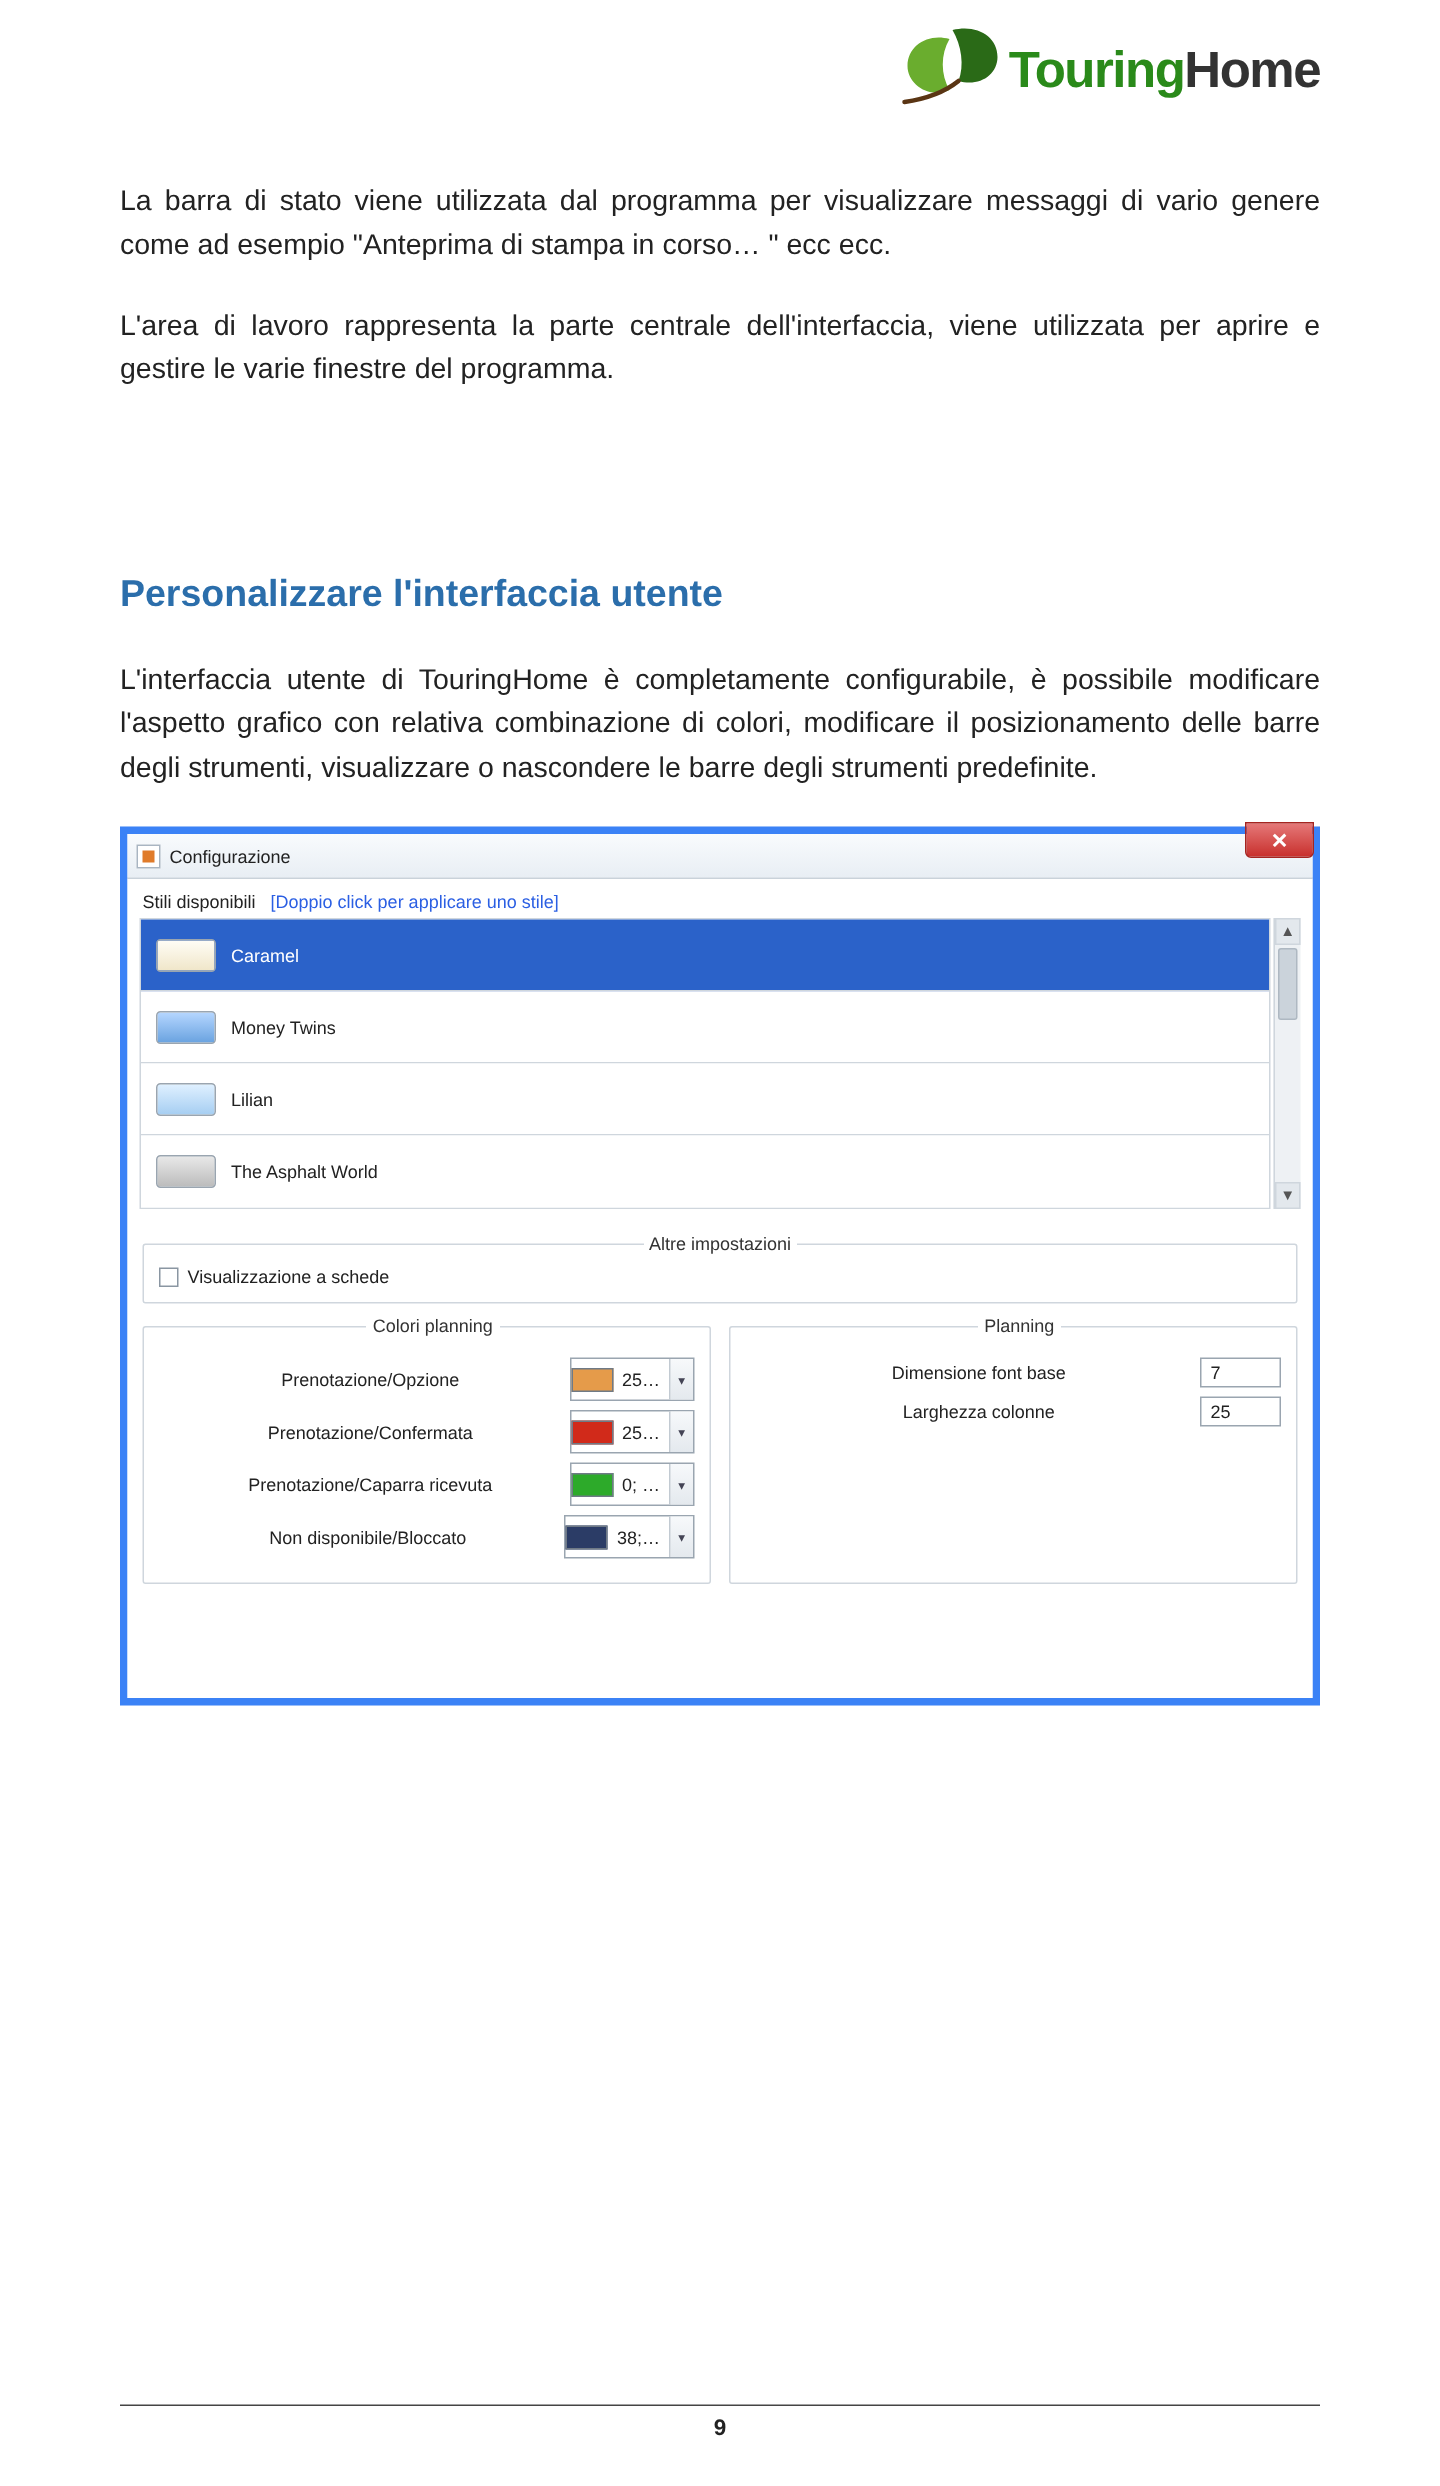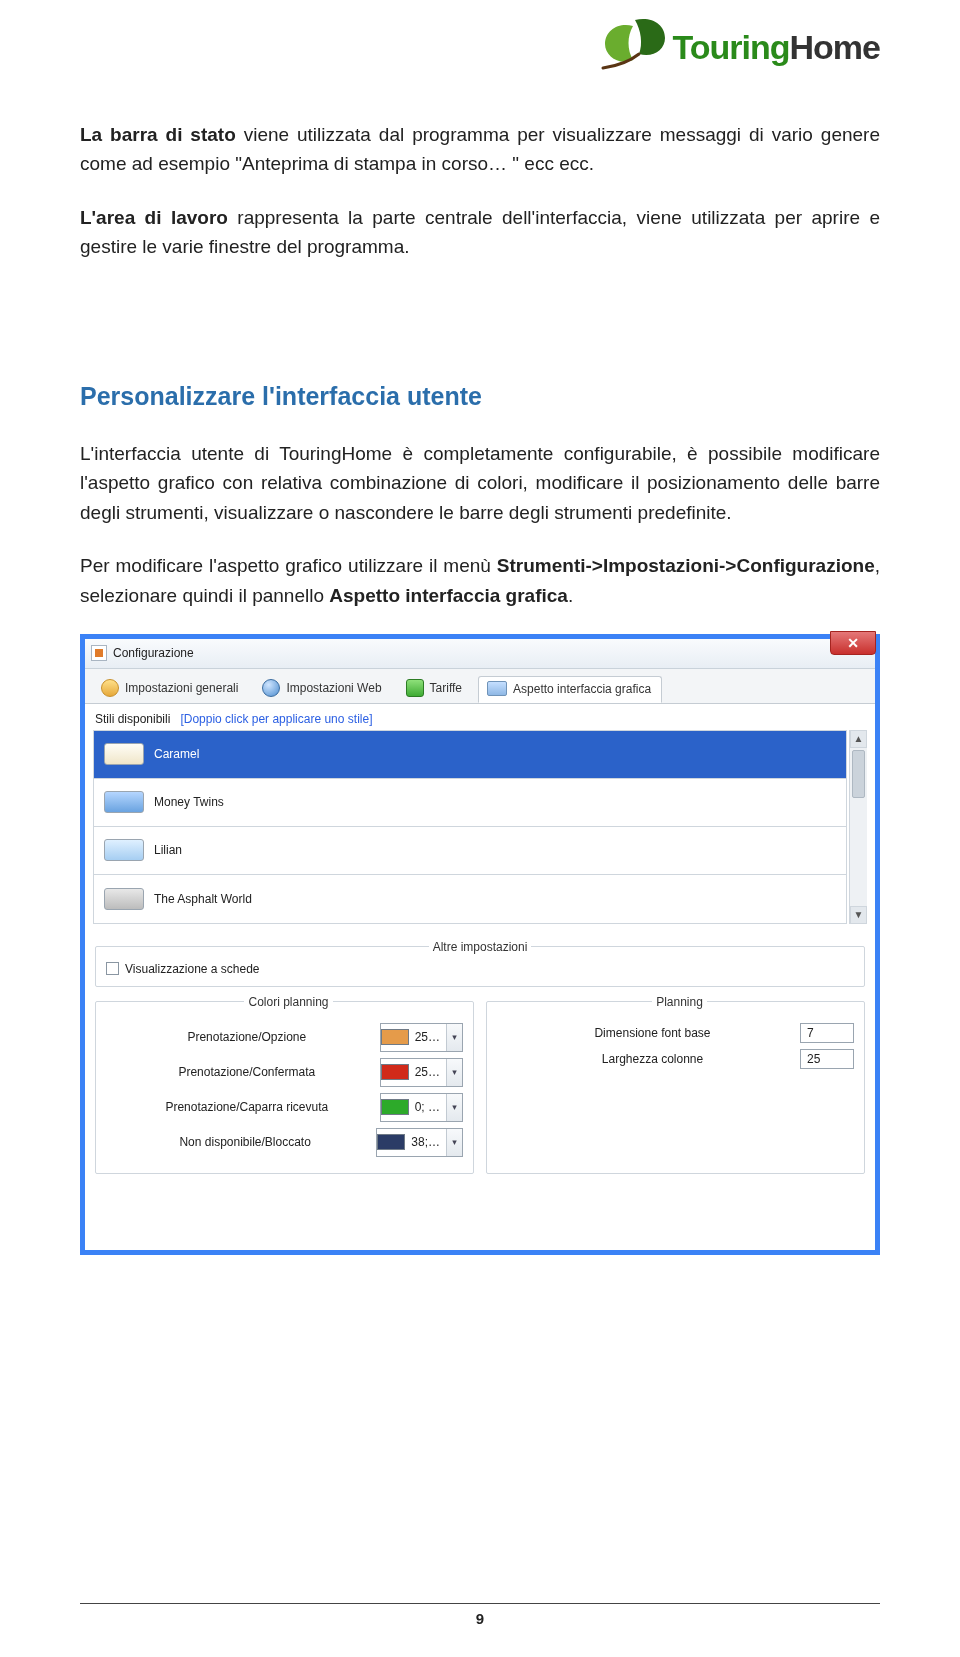--- a/index.html
+++ b/index.html
@@ -33,21 +33,21 @@
     color: #2a8a1a;
   }
   .logo-text .home { color: #333; }
   .content { margin-top: 90px; }
   .para {
     font-size: 19px;
     line-height: 1.55;
     text-align: justify;
     margin-bottom: 24px;
   }
-  .para b { font-weight: 700; }
+  .para b { font-weight: 400; }
   .h2 {
     color: #2b6eab;
     font-size: 25px;
     font-weight: 800;
     margin-top: 120px;
     margin-bottom: 28px;
   }
 
   
   .window {
@@ -271,49 +271,28 @@
     </p>
 
     <p class="para">
       <b>L'area di lavoro</b><span> rappresenta la parte centrale dell'interfaccia, viene utilizzata per aprire e gestire le varie finestre del programma.</span>
     </p>
 
     <h2 class="h2">Personalizzare l'interfaccia utente</h2>
 
     <p class="para">L'interfaccia utente di TouringHome è completamente configurabile, è possibile modificare l'aspetto grafico con relativa combinazione di colori, modificare il posizionamento delle barre degli strumenti, visualizzare o nascondere le barre degli strumenti predefinite.</p>
 
-    <p class="para">
-      <span>Per modificare l'aspetto grafico utilizzare il menù </span><b>Strumenti-&gt;Impostazioni-&gt;Configurazione</b><span>, selezionare quindi il pannello </span><b>Aspetto interfaccia grafica</b><span>.</span>
-    </p>
 
     <div class="window">
       <div class="win-titlebar">
         <span class="win-appicon"></span>
         <span>Configurazione</span>
         <span class="win-close">✕</span>
       </div>
 
-      <div class="tabs-row">
-        <div class="tab-item">
-          <span class="tab-icon ico-wrench"></span>
-          <span>Impostazioni generali</span>
-        </div>
-        <div class="tab-item">
-          <span class="tab-icon ico-globe"></span>
-          <span>Impostazioni Web</span>
-        </div>
-        <div class="tab-item">
-          <span class="tab-icon ico-calc"></span>
-          <span>Tariffe</span>
-        </div>
-        <div class="tab-item active">
-          <span class="tab-icon ico-pic"></span>
-          <span>Aspetto interfaccia grafica</span>
-        </div>
-      </div>
 
       <div class="tab-body">
 
         <div class="styles-header">
           <span>Stili disponibili</span>
           <span class="hint">[Doppio click per applicare uno stile]</span>
         </div>
 
         <div style="position:relative;">
           <div class="styles-list">

